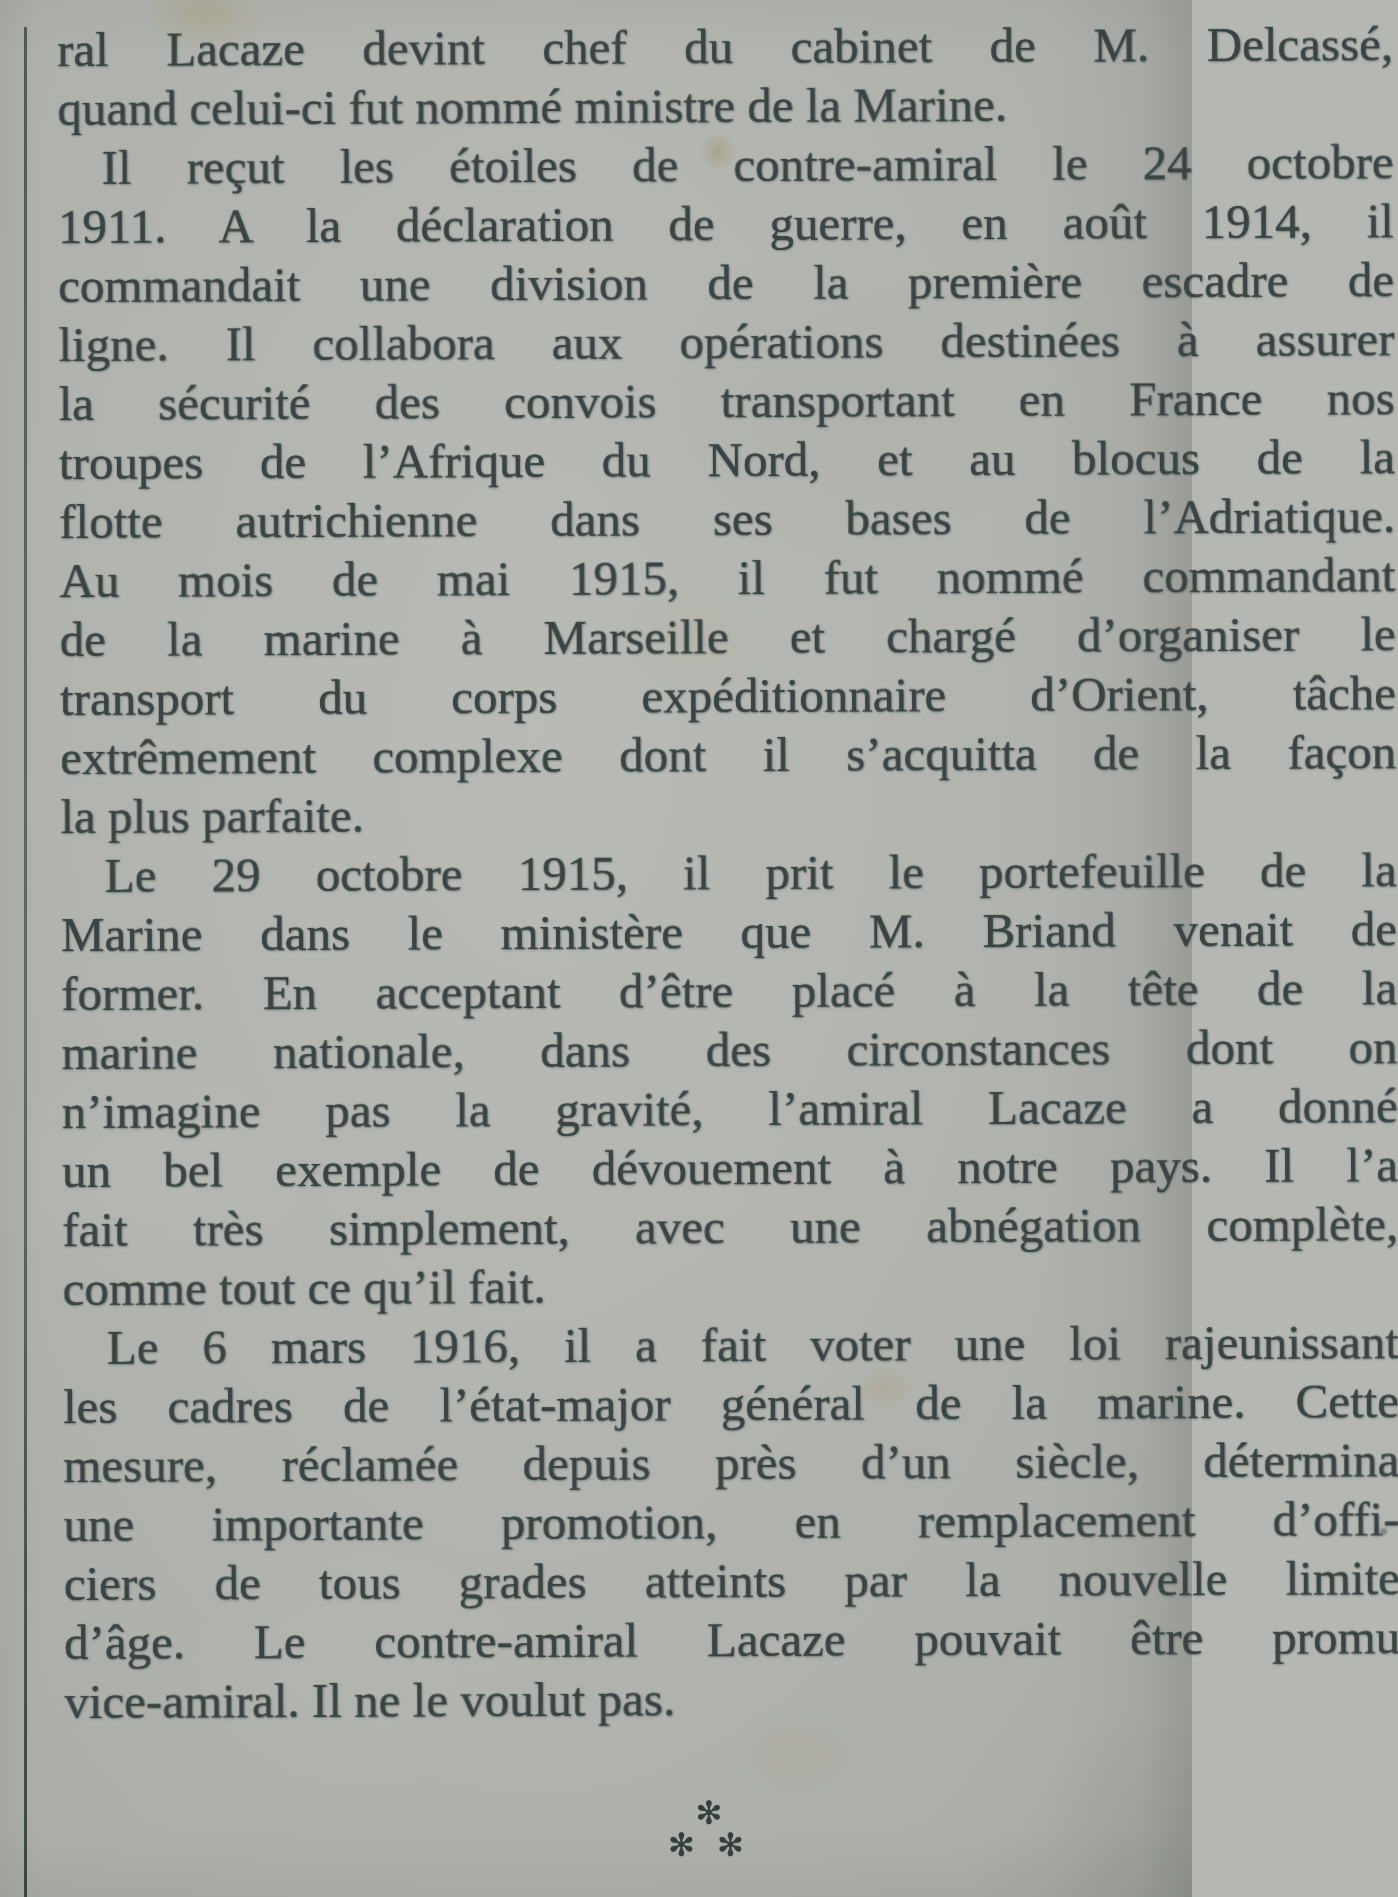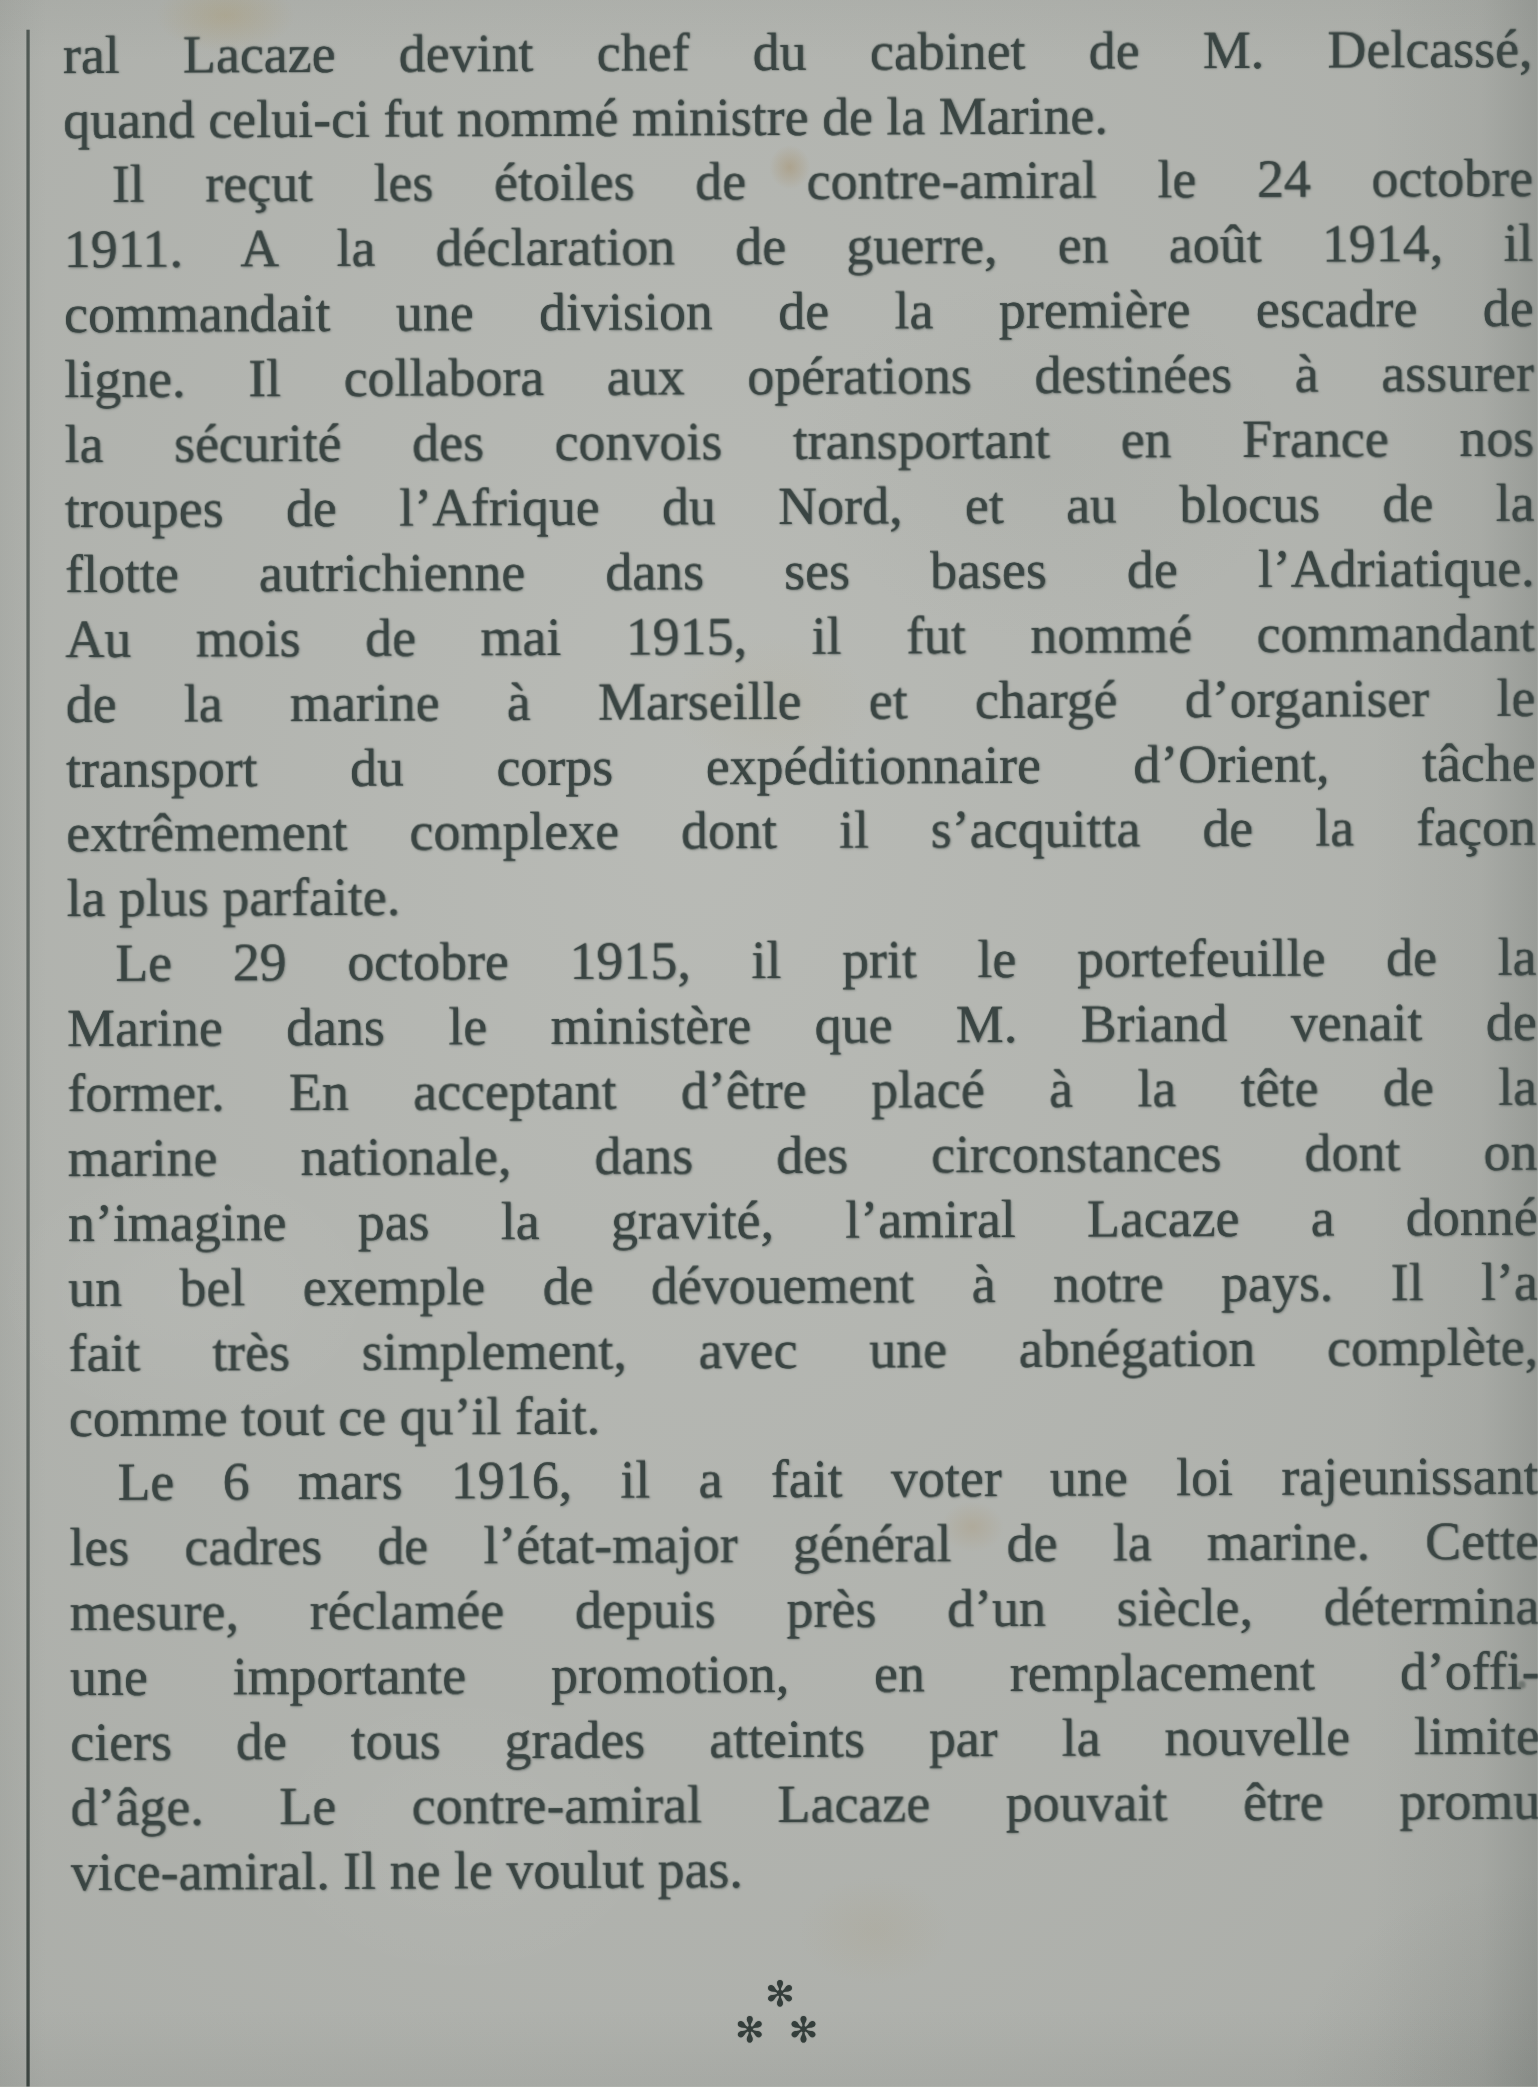--- a/index.html
+++ b/index.html
@@ -4,21 +4,21 @@
 <title>Scanned page</title>
 <style>
   html, body {
     margin: 0; padding: 0;
     width: 1398px; height: 1897px;
     overflow: hidden;
     background: #b5b7b2;
   }
   .page {
     position: relative;
-    width: 1398px; height: 1897px;
+    width: 1192px; height: 1897px;
     background-color: #b5b7b2;
     background-image:
       
       radial-gradient(90px 48px at 205px 14px, rgba(168,146,92,0.30), rgba(168,146,92,0) 70%),
       radial-gradient(26px 28px at 718px 152px, rgba(156,120,62,0.30), rgba(156,120,62,0) 72%),
       radial-gradient(40px 32px at 884px 1388px, rgba(165,135,85,0.22), rgba(165,135,85,0) 72%),
       radial-gradient(130px 90px at 700px 640px, rgba(170,150,100,0.09), rgba(170,150,100,0) 70%),
       radial-gradient(100px 70px at 795px 1755px, rgba(160,135,85,0.10), rgba(160,135,85,0) 70%),
       
       radial-gradient(260px 180px at 12% 62%, rgba(255,255,255,0.05), rgba(255,255,255,0) 70%),

